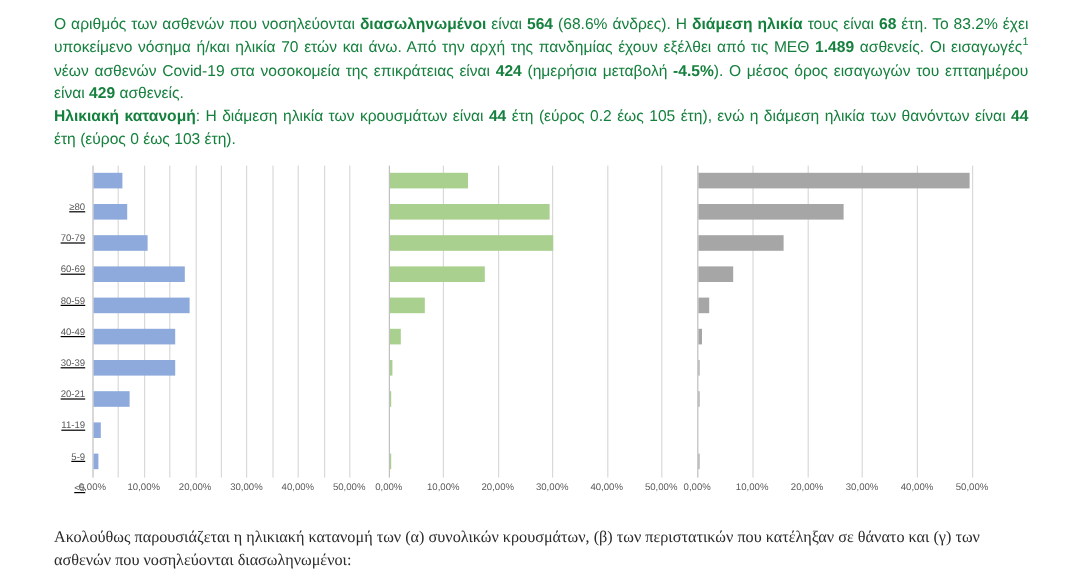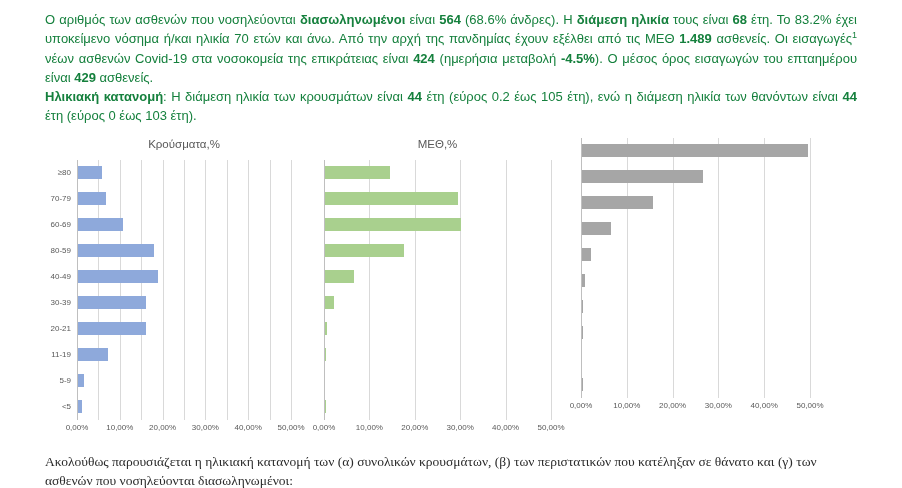--- a/index.html
+++ b/index.html
@@ -12,21 +12,21 @@
     margin:0;font-size:13px;line-height:19.3px;color:#15803d;
     text-align:justify;
   }
   .body-text sup{font-size:9px;line-height:0;}
   .footer-text{
     margin:18px 0 0 0;max-width:800px;
     font-family:"Liberation Serif","DejaVu Serif",serif;
     font-size:13.5px;line-height:19px;color:#2b2b2b;text-align:left;
   }
   .charts{display:flex;margin-top:12px;}
-  .cat-col{width:32px;flex:0 0 32px;padding-top:22px;}
+  .cat-col{width:32px;flex:0 0 32px;padding-top:22px;text-decoration:underline;}
   .cat-label{height:26px;line-height:26px;font-size:8px;color:#595959;text-align:right;padding-right:6px;white-space:nowrap;}
   .chart{position:relative;}
   .chart-0{width:214px;margin-right:33px;}
   .chart-1{width:227px;margin-right:30px;}
   .chart-2{width:229px;}
   .chart-title{height:22px;font-size:11.5px;color:#595959;text-align:center;}
   .plot{position:relative;height:260px;}
   .gridline{position:absolute;top:0;bottom:0;width:1px;background:#d9d9d9;}
   .gridline.axis0{background:#bfbfbf;}
   .bar{position:absolute;left:1px;height:13px;}
@@ -49,21 +49,20 @@
         <div class="cat-label">80-59</div>
         <div class="cat-label">40-49</div>
         <div class="cat-label">30-39</div>
         <div class="cat-label">20-21</div>
         <div class="cat-label">11-19</div>
         <div class="cat-label">5-9</div>
         <div class="cat-label">&lt;5</div>
       </div>
 
     <div class="chart chart-0">
-      <div class="chart-title">Κρούσματα,%</div>
       <div class="plot">
           <div class="gridline axis0" style="left: 0%;"></div>
           <div class="gridline" style="left: 10%;"></div>
           <div class="gridline" style="left: 20%;"></div>
           <div class="gridline" style="left: 30%;"></div>
           <div class="gridline" style="left: 40%;"></div>
           <div class="gridline" style="left: 50%;"></div>
           <div class="gridline" style="left: 60%;"></div>
           <div class="gridline" style="left: 70%;"></div>
           <div class="gridline" style="left: 80%;"></div>
@@ -84,21 +83,20 @@
           <span class="tick" style="left: 0%;">0,00%</span>
           <span class="tick" style="left: 20%;">10,00%</span>
           <span class="tick" style="left: 40%;">20,00%</span>
           <span class="tick" style="left: 60%;">30,00%</span>
           <span class="tick" style="left: 80%;">40,00%</span>
           <span class="tick" style="left: 100%;">50,00%</span>
         </div>
     </div>
 
     <div class="chart chart-1">
-      <div class="chart-title">ΜΕΘ,%</div>
       <div class="plot">
           <div class="gridline axis0" style="left: 0%;"></div>
           <div class="gridline" style="left: 20%;"></div>
           <div class="gridline" style="left: 40%;"></div>
           <div class="gridline" style="left: 60%;"></div>
           <div class="gridline" style="left: 80%;"></div>
           <div class="gridline" style="left: 100%;"></div>
           <div class="bar" style="top: 6.5px; width: 28.8%; background: rgb(169, 208, 142);"></div>
           <div class="bar" style="top: 32.5px; width: 58.6%; background: rgb(169, 208, 142);"></div>
           <div class="bar" style="top: 58.5px; width: 60%; background: rgb(169, 208, 142);"></div>

